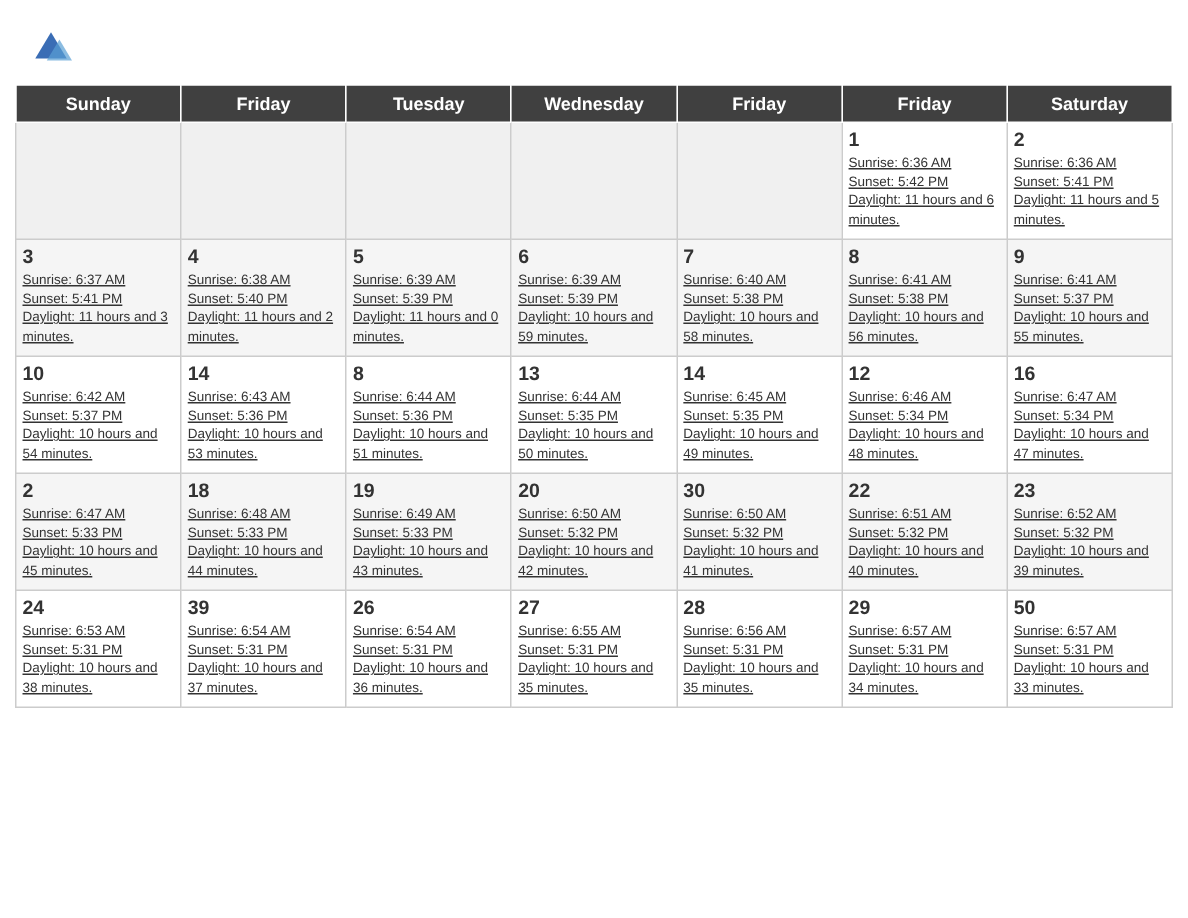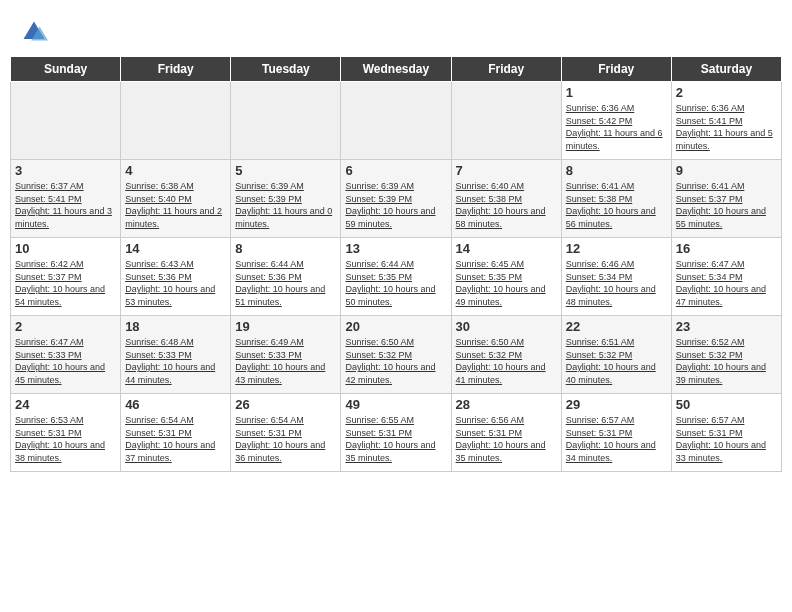--- a/index.html
+++ b/index.html
@@ -166,29 +166,29 @@
           <span class="day-num">23</span>
           <div class="day-info">Sunrise: 6:52 AM<br>Sunset: 5:32 PM<br>Daylight: 10 hours and 39 minutes.</div>
         </td>
       </tr>
       <tr>
         <td>
           <span class="day-num">24</span>
           <div class="day-info">Sunrise: 6:53 AM<br>Sunset: 5:31 PM<br>Daylight: 10 hours and 38 minutes.</div>
         </td>
         <td>
-          <span class="day-num">46</span>
+          <span class="day-num">39</span>
           <div class="day-info">Sunrise: 6:54 AM<br>Sunset: 5:31 PM<br>Daylight: 10 hours and 37 minutes.</div>
         </td>
         <td>
           <span class="day-num">26</span>
           <div class="day-info">Sunrise: 6:54 AM<br>Sunset: 5:31 PM<br>Daylight: 10 hours and 36 minutes.</div>
         </td>
         <td>
-          <span class="day-num">49</span>
+          <span class="day-num">27</span>
           <div class="day-info">Sunrise: 6:55 AM<br>Sunset: 5:31 PM<br>Daylight: 10 hours and 35 minutes.</div>
         </td>
         <td>
           <span class="day-num">28</span>
           <div class="day-info">Sunrise: 6:56 AM<br>Sunset: 5:31 PM<br>Daylight: 10 hours and 35 minutes.</div>
         </td>
         <td>
           <span class="day-num">29</span>
           <div class="day-info">Sunrise: 6:57 AM<br>Sunset: 5:31 PM<br>Daylight: 10 hours and 34 minutes.</div>
         </td>

